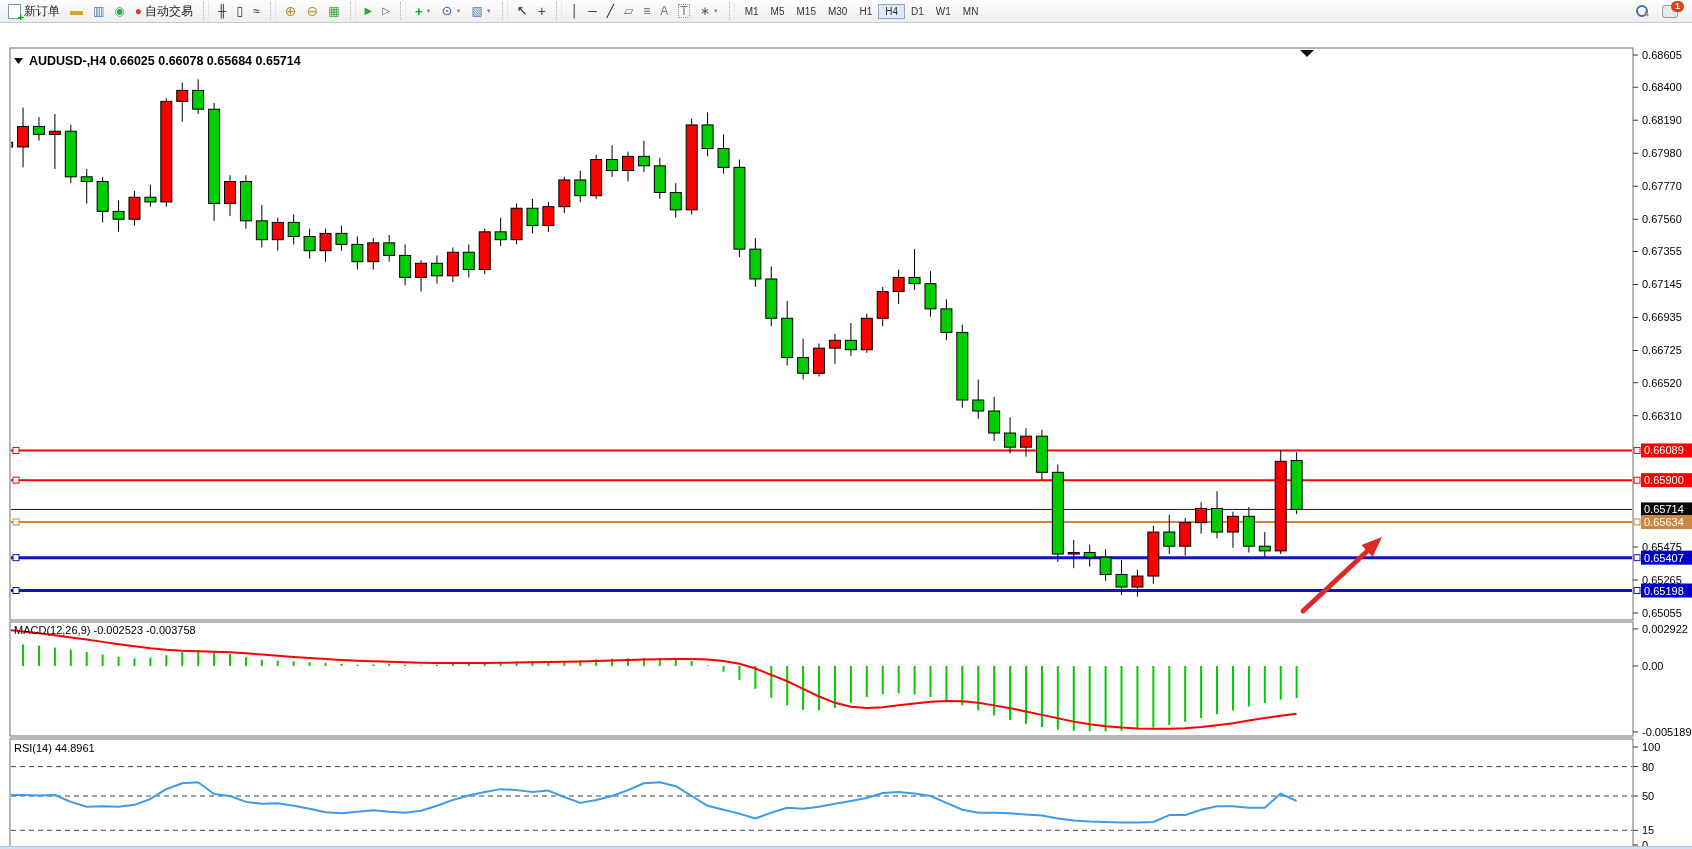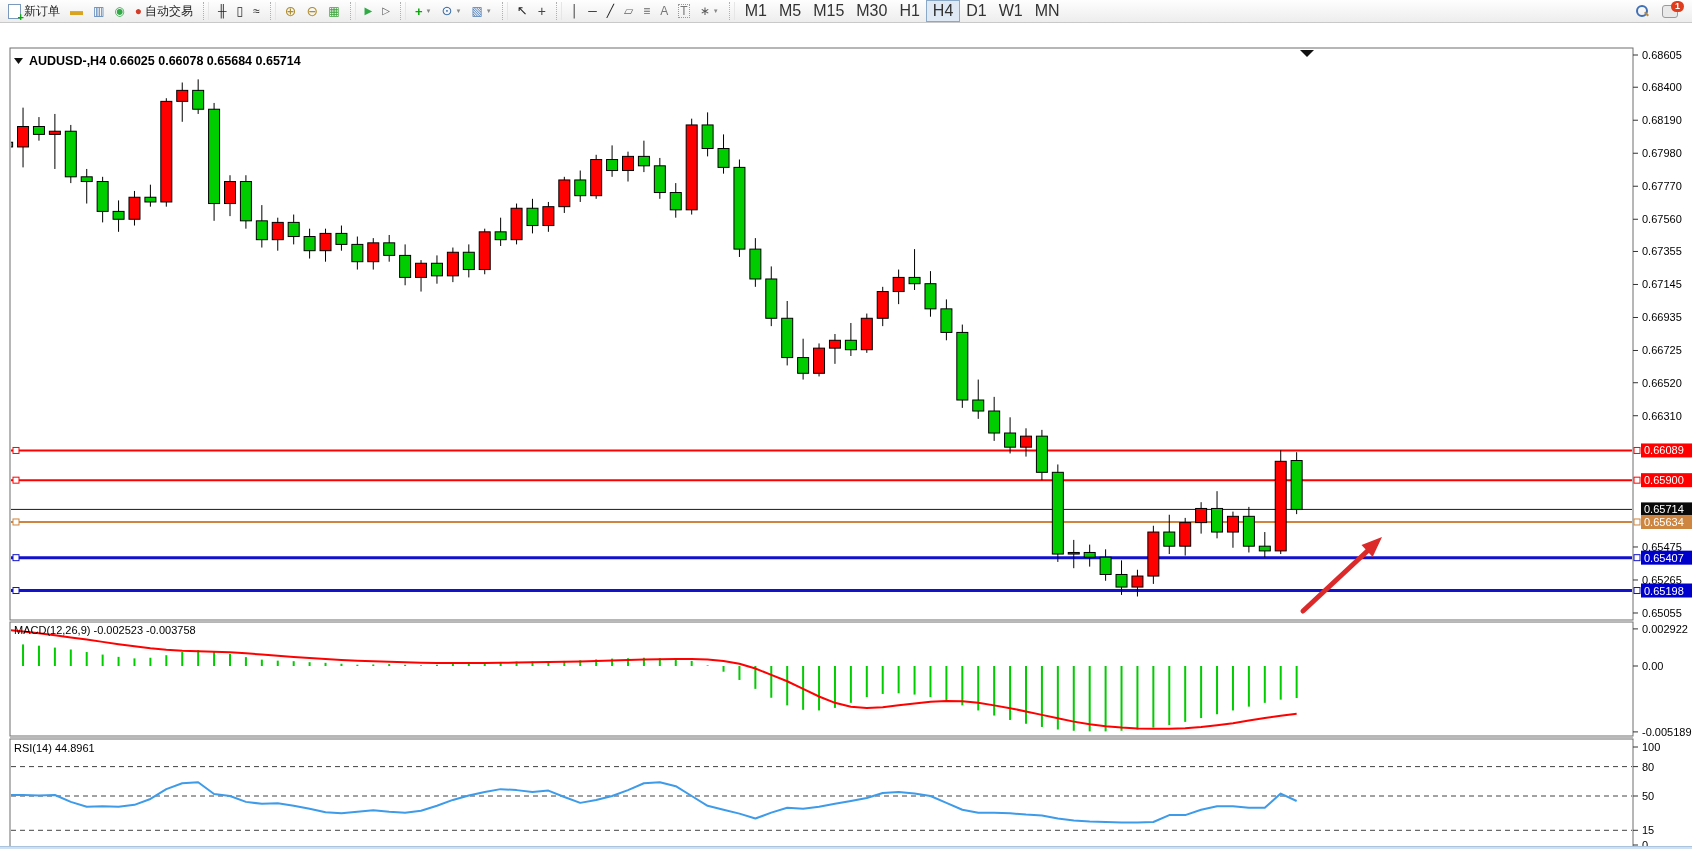--- a/index.html
+++ b/index.html
@@ -3,21 +3,21 @@
 <meta charset="utf-8">
 <style>
   html,body{margin:0;padding:0;background:#fff;width:1692px;height:849px;overflow:hidden;
     font-family:"Liberation Sans","DejaVu Sans",sans-serif;-webkit-font-smoothing:antialiased;}
   
   .toolbar{height:22px;display:flex;align-items:center;background:linear-gradient(#fefefe,#ededed);
     border-bottom:1px solid #c9c9c9;padding-left:3px;white-space:nowrap;user-select:none;}
   .sep{width:4px;height:18px;border-left:1px dotted #b0b0b0;border-right:1px solid #e6e6e6;margin:0 4px 0 5px;}
   .tbtn{display:inline-flex;align-items:center;gap:3px;padding:1px 4px;border:1px solid transparent;
     border-radius:2px;font-size:12px;color:#222;cursor:default;}
-  .tf{font-size:16px;color:#333;padding:1px 6px;}
+  .tf{font-size:10px;color:#333;padding:1px 6px;}
   .tf.active{border:1px solid #8aa8c8;background:#dee9f5;border-radius:0;}
   .glyph{font-size:12px;line-height:12px;display:inline-block;}
   .doc{position:relative;width:11px;height:13px;border:1px solid #7a99bd;background:#fff;display:inline-block;}
   .doc .plus{position:absolute;right:-4px;bottom:-4px;color:#0a0;font-weight:bold;font-size:11px;line-height:9px;}
   .greenplus{color:#0a0;font-weight:bold;font-size:13px;}
   .spacer{flex:1;}
   .mag{position:relative;width:12px;height:12px;margin-right:14px;}
   .mag .lens{position:absolute;width:8px;height:8px;border:2px solid #3f6fb5;border-radius:50%;}
   .mag .stem{position:absolute;left:8px;top:8px;width:5px;height:2px;background:#b58a3f;transform:rotate(45deg);}
   .bubble{position:relative;width:14px;height:11px;background:#e9e9e9;border:1px solid #9a9a9a;border-radius:3px;margin-right:14px;}

